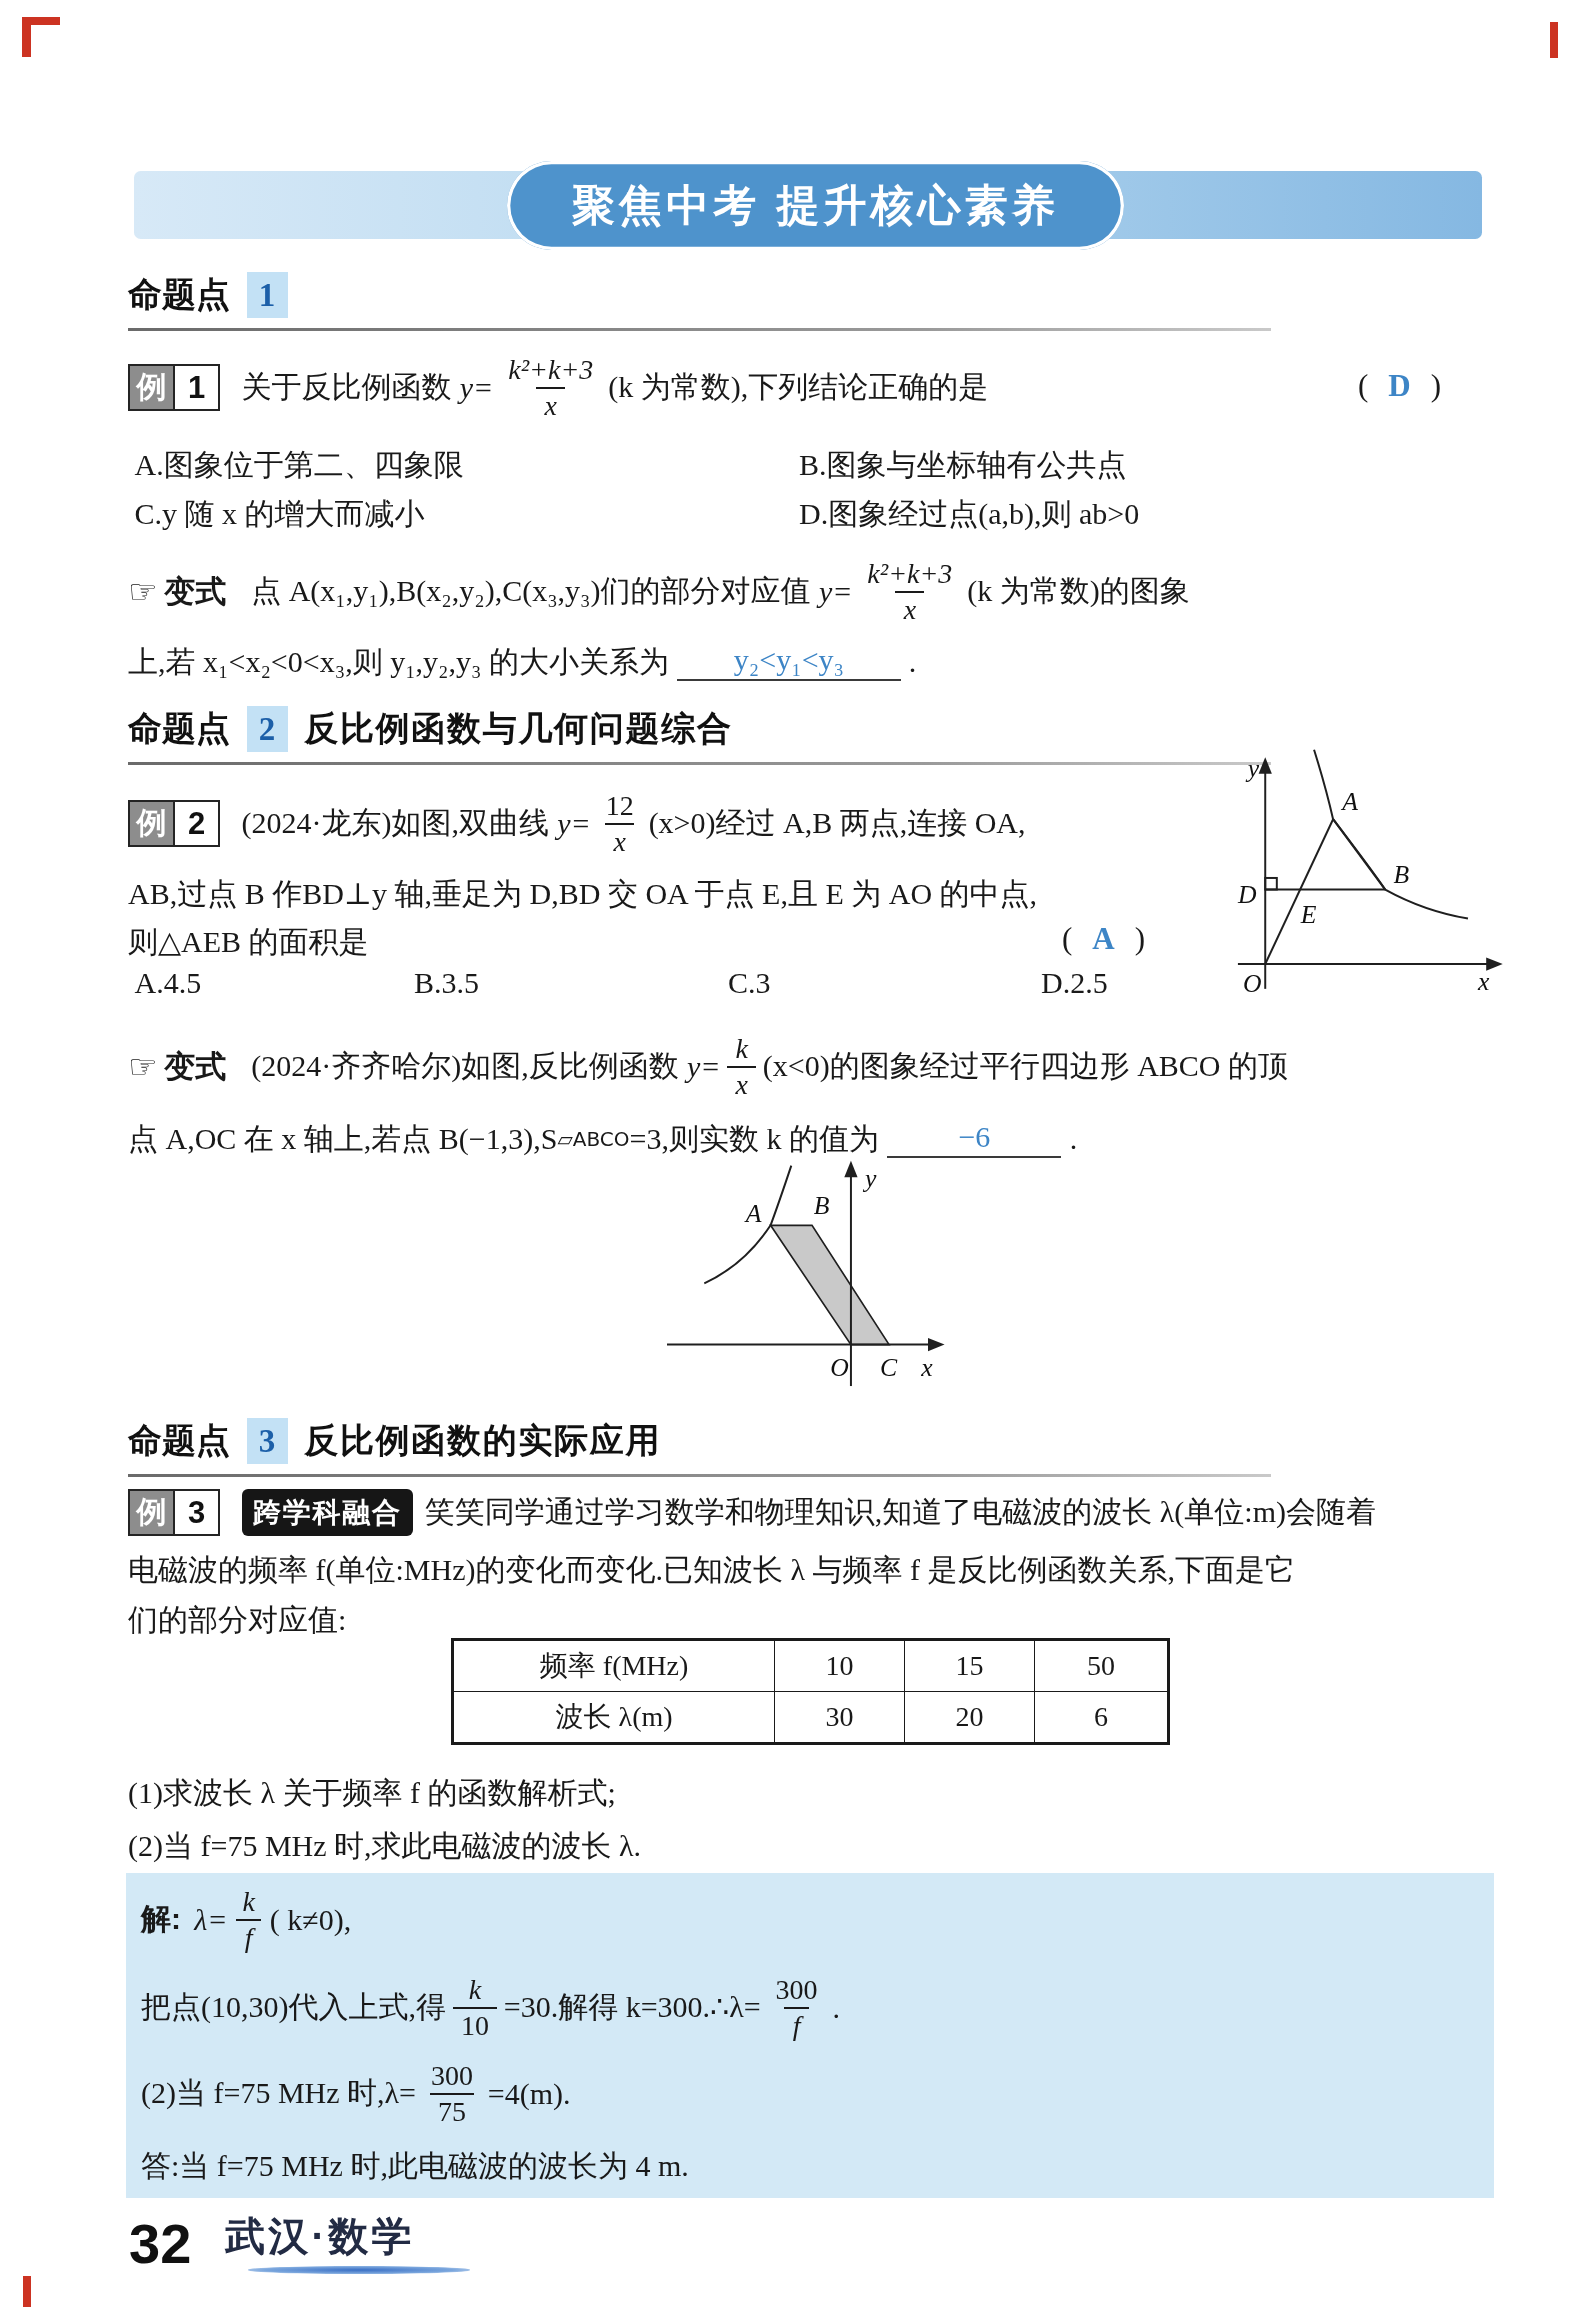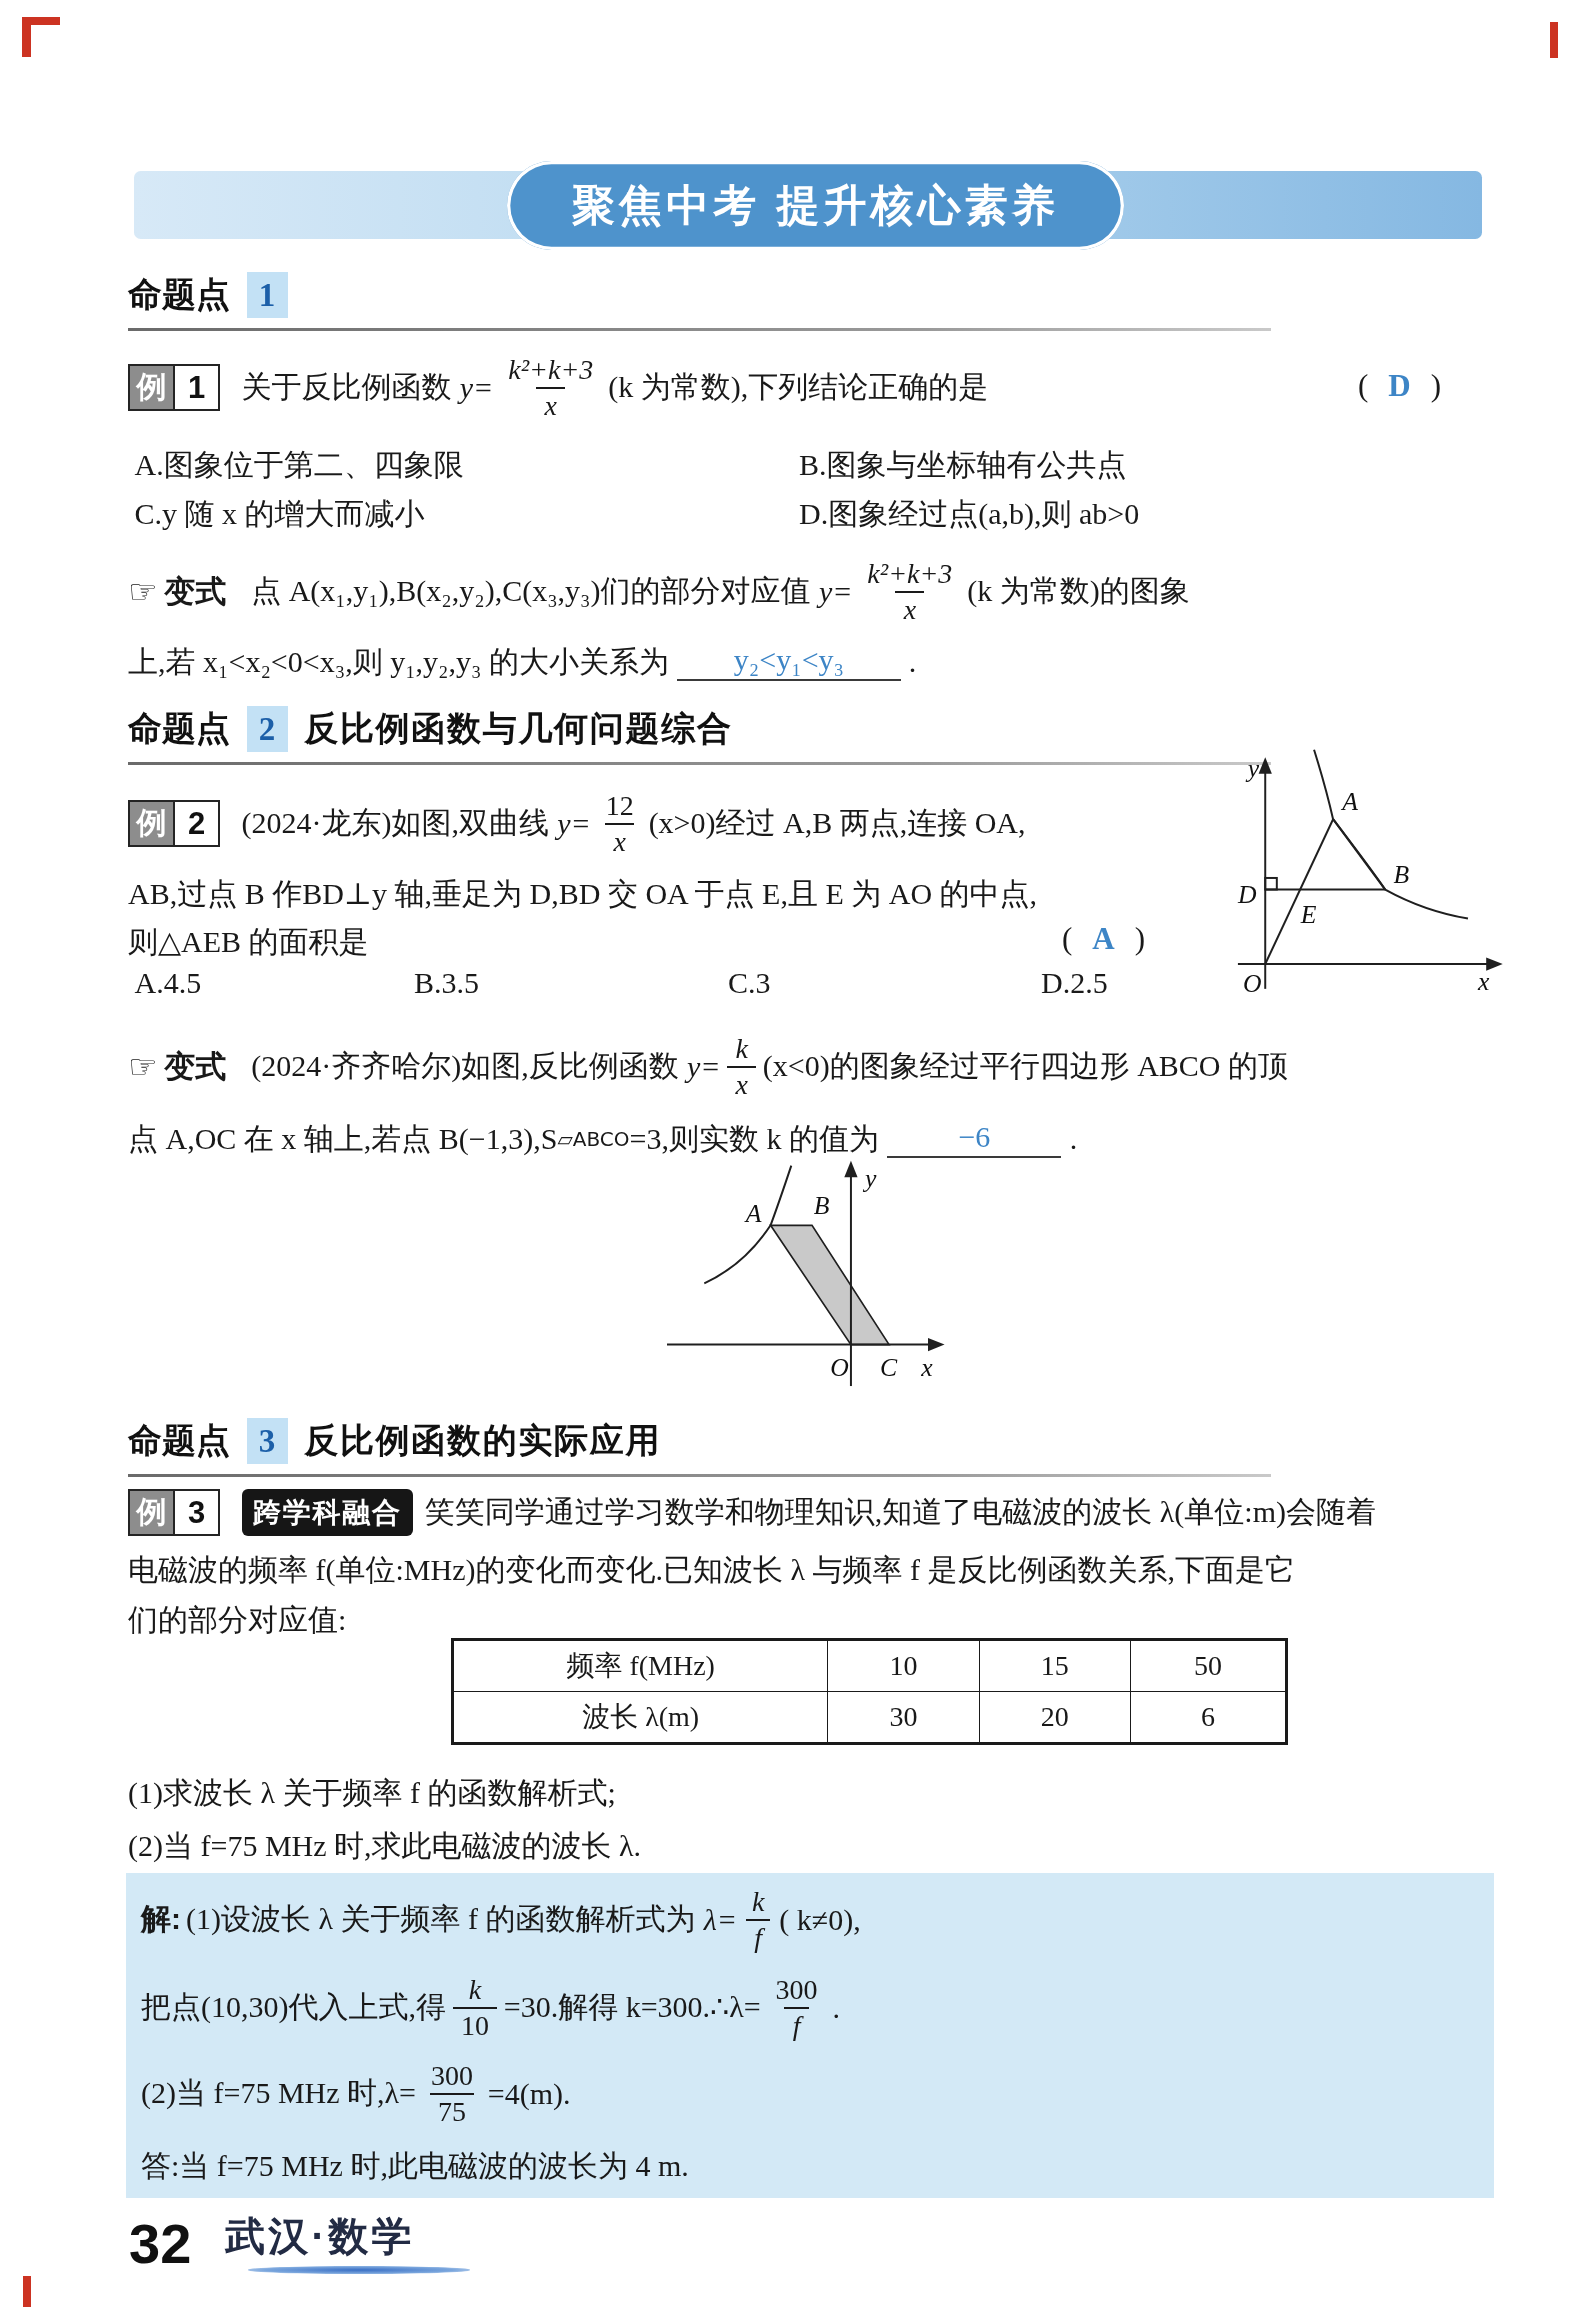--- a/index.html
+++ b/index.html
@@ -53,21 +53,21 @@
   .frac .num { padding:0 8.3px; }
   .frac.up { font-style:normal; }
   .eqspan { font-style:italic; margin-left:8.3px; }
   .sub { font-size:20px; vertical-align:-6.6px; font-family:"DejaVu Sans",sans-serif; }
   
   .ans { font-size:31px; }
   .ans .blue { color:#3d85c6; font-weight:700; padding:0 20px; }
   .blank { display:inline-block; min-width:190px; text-align:center; border-bottom:2.5px solid #3a3a3a;
     color:#3d85c6; padding:0 16.6px 2.5px; margin:0 8.3px; }
   
-  .tbl { position:absolute; left:451px; top:1638px; width:837px; border-collapse:collapse;
+  .tbl { position:absolute; left:451px; top:1638px; width:719px; border-collapse:collapse;
     font-size:28px; color:#191919; }
   .tbl td { border:1.7px solid #1a1a1a; height:48px; text-align:center; }
   .tbl { border:3.3px solid #1a1a1a; }
   .tbl td.lab { width:45%; }
   
   .solbg { position:absolute; left:126px; top:1873px; width:1368px; height:325px; background:#d3e9f6; }
   .soltag { font-family:"Liberation Sans",sans-serif; font-weight:700; margin-right:5px; }
   
   .pgnum { position:absolute; left:129px; top:2191px; font-family:"Liberation Sans",sans-serif;
     font-weight:700; font-size:56px; color:#111;margin-top:20px; }
@@ -283,21 +283,20 @@
   <div class="line" style="top:1770px;height:46px">
     <span>(1)求波长 λ 关于频率 f 的函数解析式;</span>
   </div>
   <div class="line" style="top:1823px;height:46px">
     <span>(2)当 f=75 MHz 时,求此电磁波的波长 λ.</span>
   </div>
 
   <div class="solbg"></div>
   <div class="line mline" style="top:1878px;left:141px;height:83px">
     <span class="soltag">解:</span>
-    <span>(1)设波长 λ 关于频率 f 的函数解析式为</span>
     <span class="eqspan">λ=</span>
     <span class="frac">
       <span class="num">k</span>
       <span class="den">f</span>
     </span>
     <span>( k≠0),</span>
   </div>
   <div class="line mline" style="top:1961px;left:141px">
     <span>把点(10,30)代入上式,得</span>
     <span class="frac">

